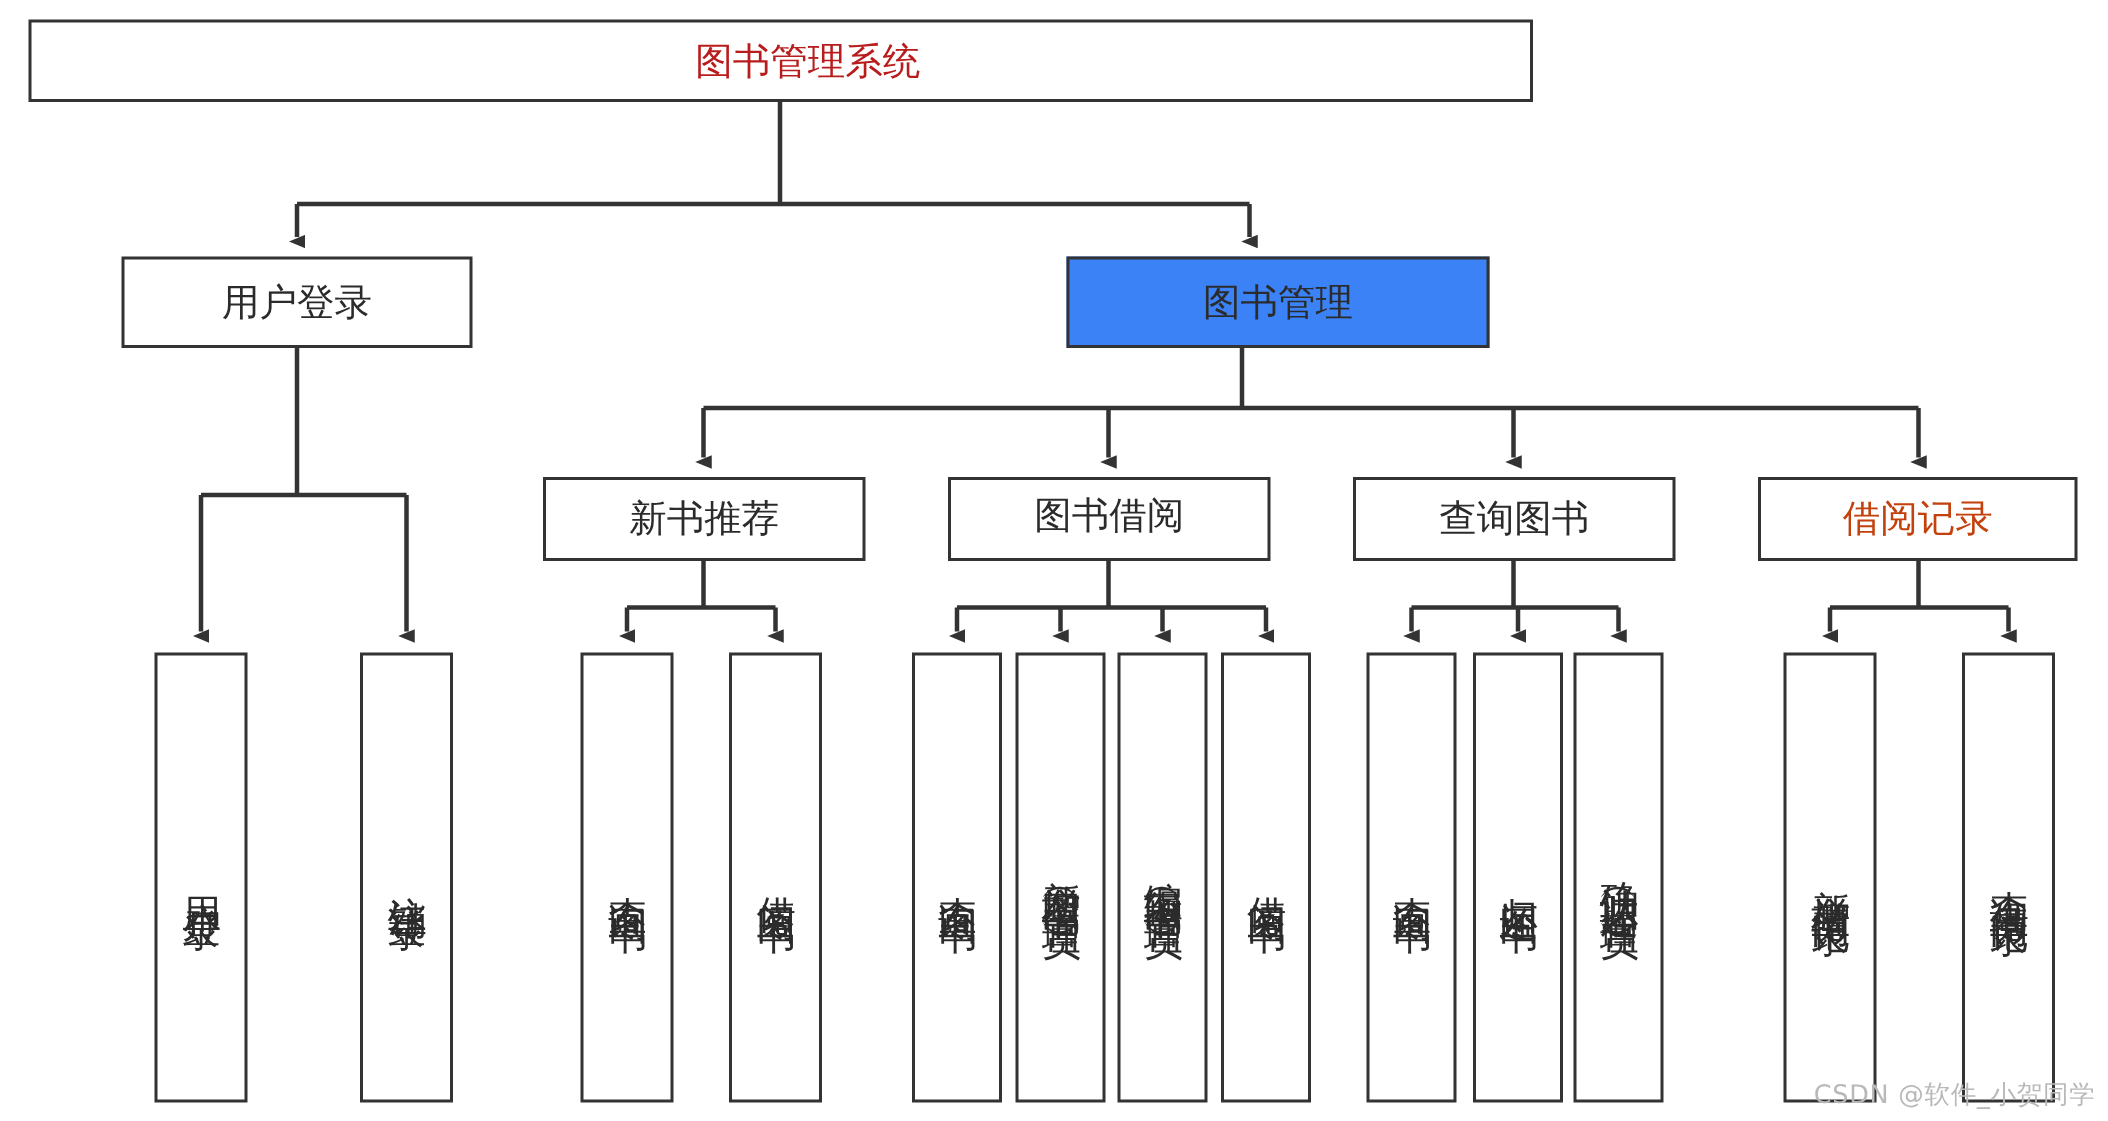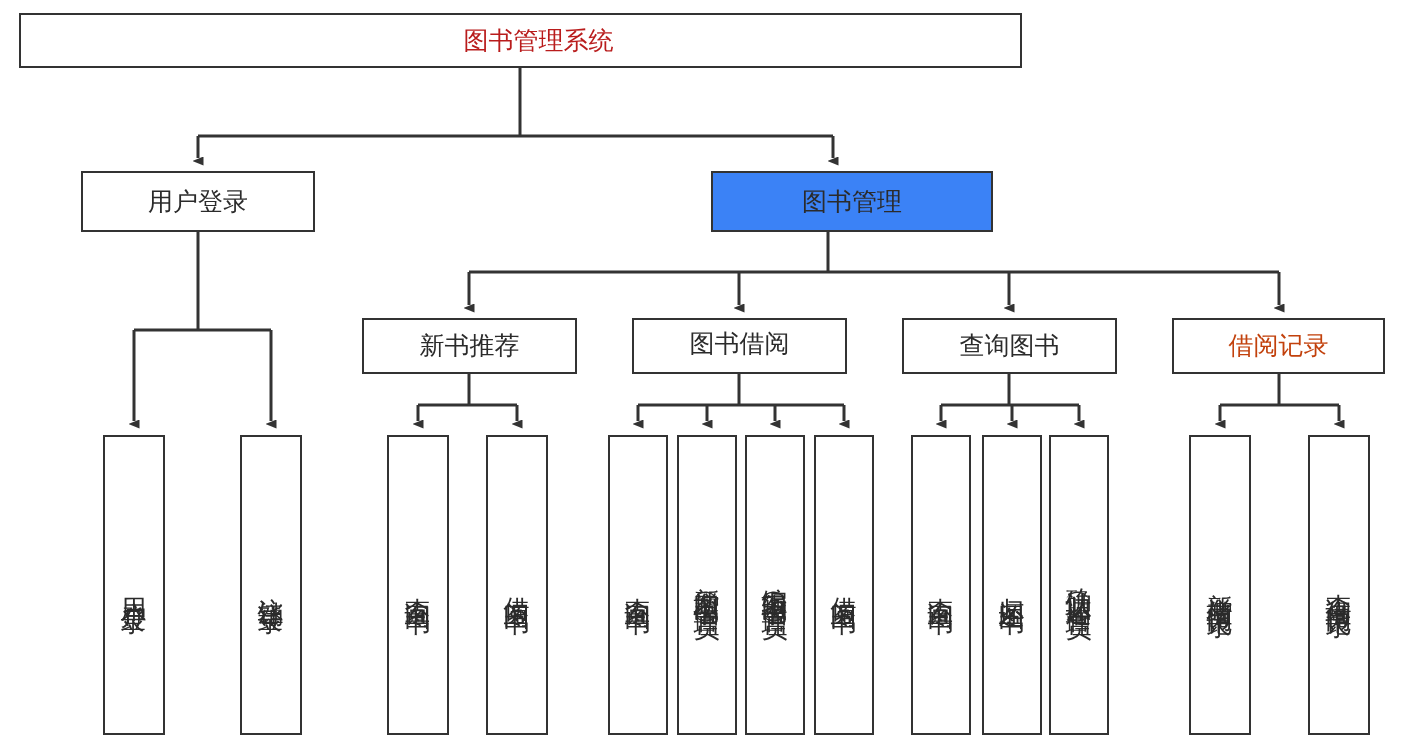--- a/index.html
+++ b/index.html
@@ -181,13 +181,14 @@
   <div class="node vert" id="node-leaf-10" style="left: 1049px; top: 435px; width: 60px; height: 300px; border-color: rgb(51, 51, 51); background: rgb(255, 255, 255);">
     <span class="node-label" style="color: rgb(43, 43, 43);">确认归还（管理员）</span>
   </div>
   <div class="node vert" id="node-leaf-11" style="left: 1189px; top: 435px; width: 62px; height: 300px; border-color: rgb(51, 51, 51); background: rgb(255, 255, 255);">
     <span class="node-label" style="color: rgb(43, 43, 43);">新增借阅记录</span>
   </div>
   <div class="node vert" id="node-leaf-12" style="left: 1308px; top: 435px; width: 62px; height: 300px; border-color: rgb(51, 51, 51); background: rgb(255, 255, 255);">
     <span class="node-label" style="color: rgb(43, 43, 43);">查询借阅记录</span>
   </div>
 
+  <div id="watermark" style="color: rgb(185, 185, 185);">CSDN @软件_小贺同学</div>
 </div>
 
 </body></html>

